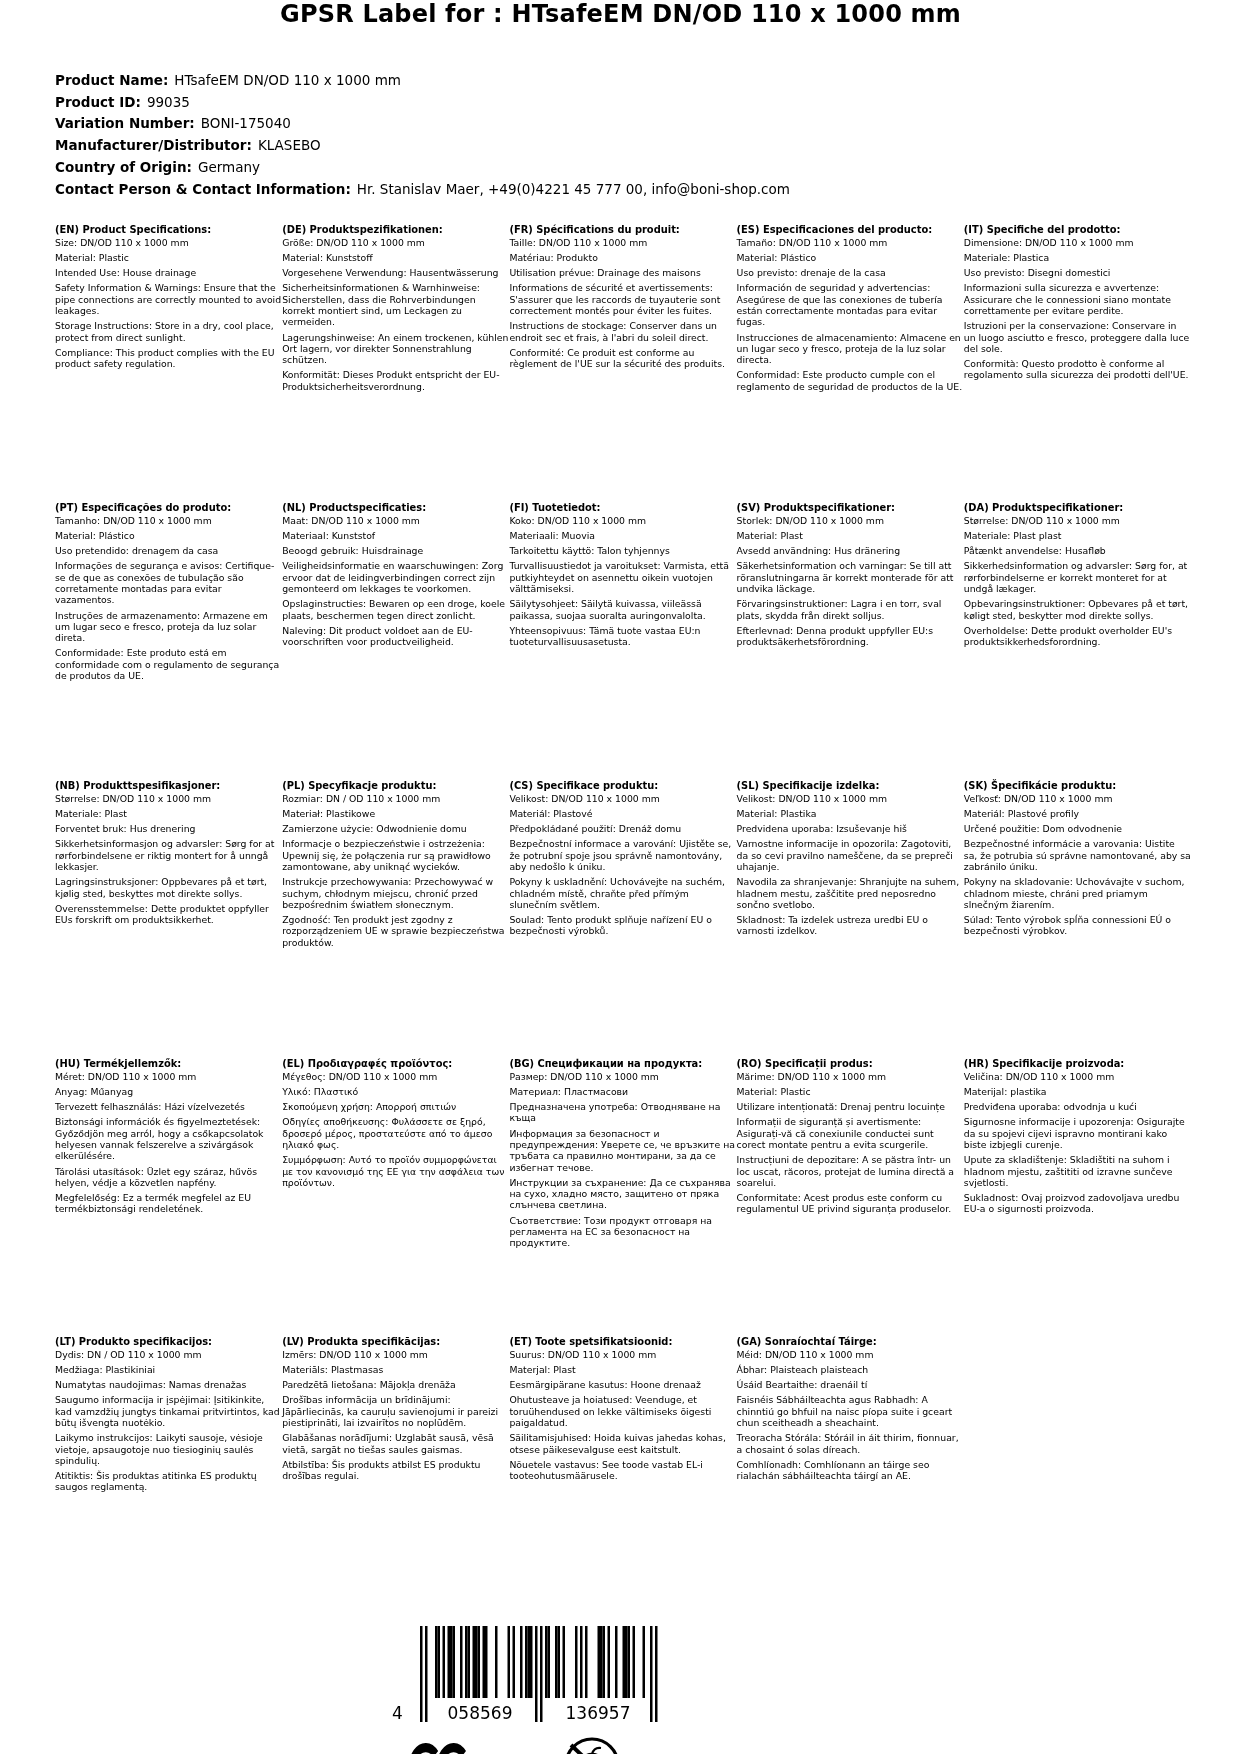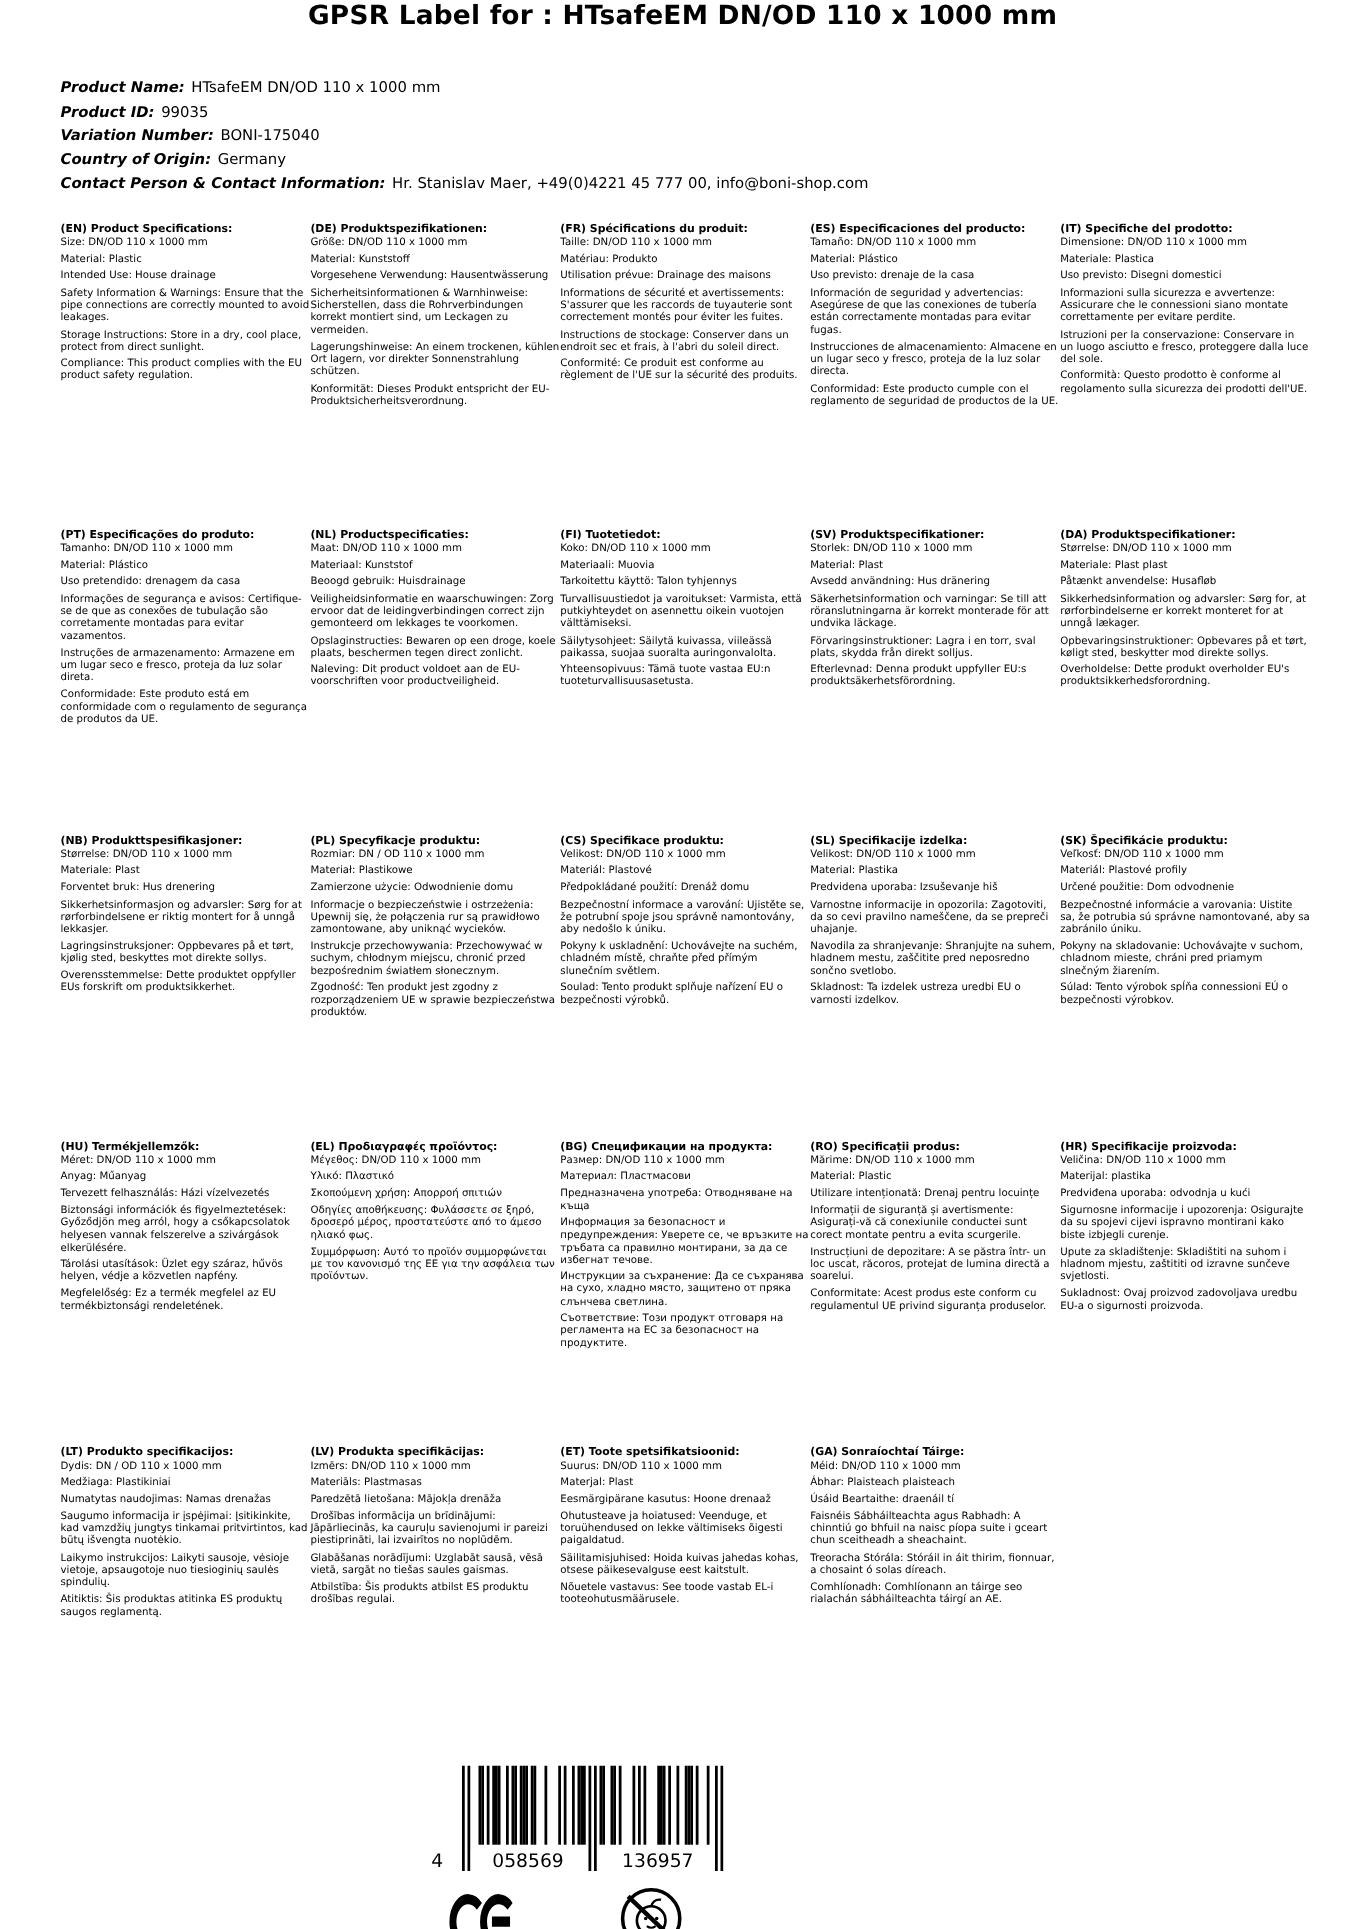--- a/index.html
+++ b/index.html
@@ -17,21 +17,21 @@
     font-size: 24px;
     font-weight: bold;
     letter-spacing: 0.2px;
   }
   .product-info {
     margin: 42px 0 0 55px;
     font-size: 13.5px;
     line-height: 21.7px;
   }
   .pi-line { white-space: nowrap; }
-  .pi-label { font-weight: bold; margin-right: 6px; font-style: italic; }
+  .pi-label { font-weight: bold; margin-right: 6px; }
   .spec-grid {
     margin: 24px 50px 0 55px;
     display: grid;
     grid-template-columns: repeat(5, 1fr);
     column-gap: 0;
     grid-auto-rows: 278px;
   }
   .spec-block {
     font-size: 9.3px;
     line-height: 11.3px;
@@ -86,20 +86,23 @@
   <div class="pi-line">
     <span class="pi-label">Product Name:</span><span>HTsafeEM DN/OD 110 x 1000 mm</span>
   </div>
   <div class="pi-line">
     <span class="pi-label">Product ID:</span><span>99035</span>
   </div>
   <div class="pi-line">
     <span class="pi-label">Variation Number:</span><span>BONI-175040</span>
   </div>
   <div class="pi-line">
+    <span class="pi-label">Manufacturer/Distributor:</span><span>KLASEBO</span>
+  </div>
+  <div class="pi-line">
     <span class="pi-label">Country of Origin:</span><span>Germany</span>
   </div>
   <div class="pi-line">
     <span class="pi-label">Contact Person &amp; Contact Information:</span><span>Hr. Stanislav Maer, +49(0)4221 45 777 00, info@boni-shop.com</span>
   </div>
 </div>
 
 <div class="spec-grid">
   <div class="spec-block">
     <div class="spec-heading">(EN) Product Specifications:</div>
@@ -208,21 +211,21 @@
         <p class="spec-par">Efterlevnad: Denna produkt uppfyller EU:s produktsäkerhetsförordning.</p>
       </div>
   </div>
 
   <div class="spec-block">
     <div class="spec-heading">(DA) Produktspecifikationer:</div>
     <div class="spec-body">
         <p class="spec-par">Størrelse: DN/OD 110 x 1000 mm</p>
         <p class="spec-par">Materiale: Plast plast</p>
         <p class="spec-par">Påtænkt anvendelse: Husafløb</p>
-        <p class="spec-par">Sikkerhedsinformation og advarsler: Sørg for, at rørforbindelserne er korrekt monteret for at unngå lækager.</p>
+        <p class="spec-par">Sikkerhedsinformation og advarsler: Sørg for, at rørforbindelserne er korrekt monteret for at undgå lækager.</p>
         <p class="spec-par">Opbevaringsinstruktioner: Opbevares på et tørt, køligt sted, beskytter mod direkte sollys.</p>
         <p class="spec-par">Overholdelse: Dette produkt overholder EU's produktsikkerhedsforordning.</p>
       </div>
   </div>
 
   <div class="spec-block">
     <div class="spec-heading">(NB) Produkttspesifikasjoner:</div>
     <div class="spec-body">
         <p class="spec-par">Størrelse: DN/OD 110 x 1000 mm</p>
         <p class="spec-par">Materiale: Plast</p>

